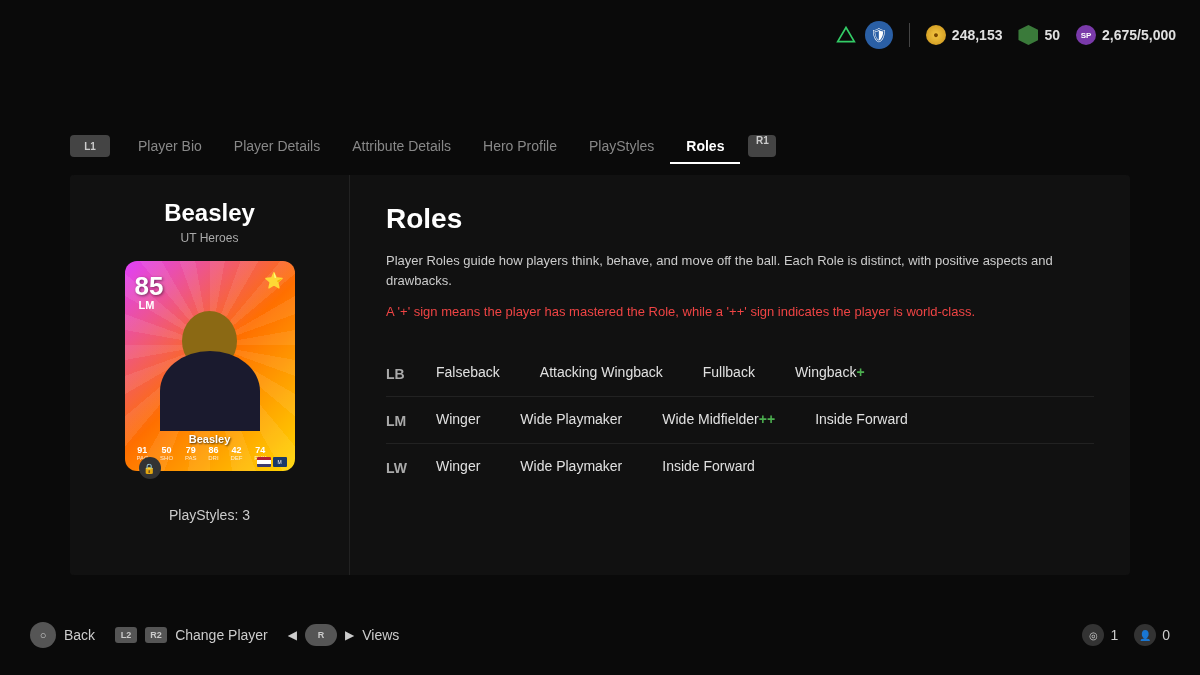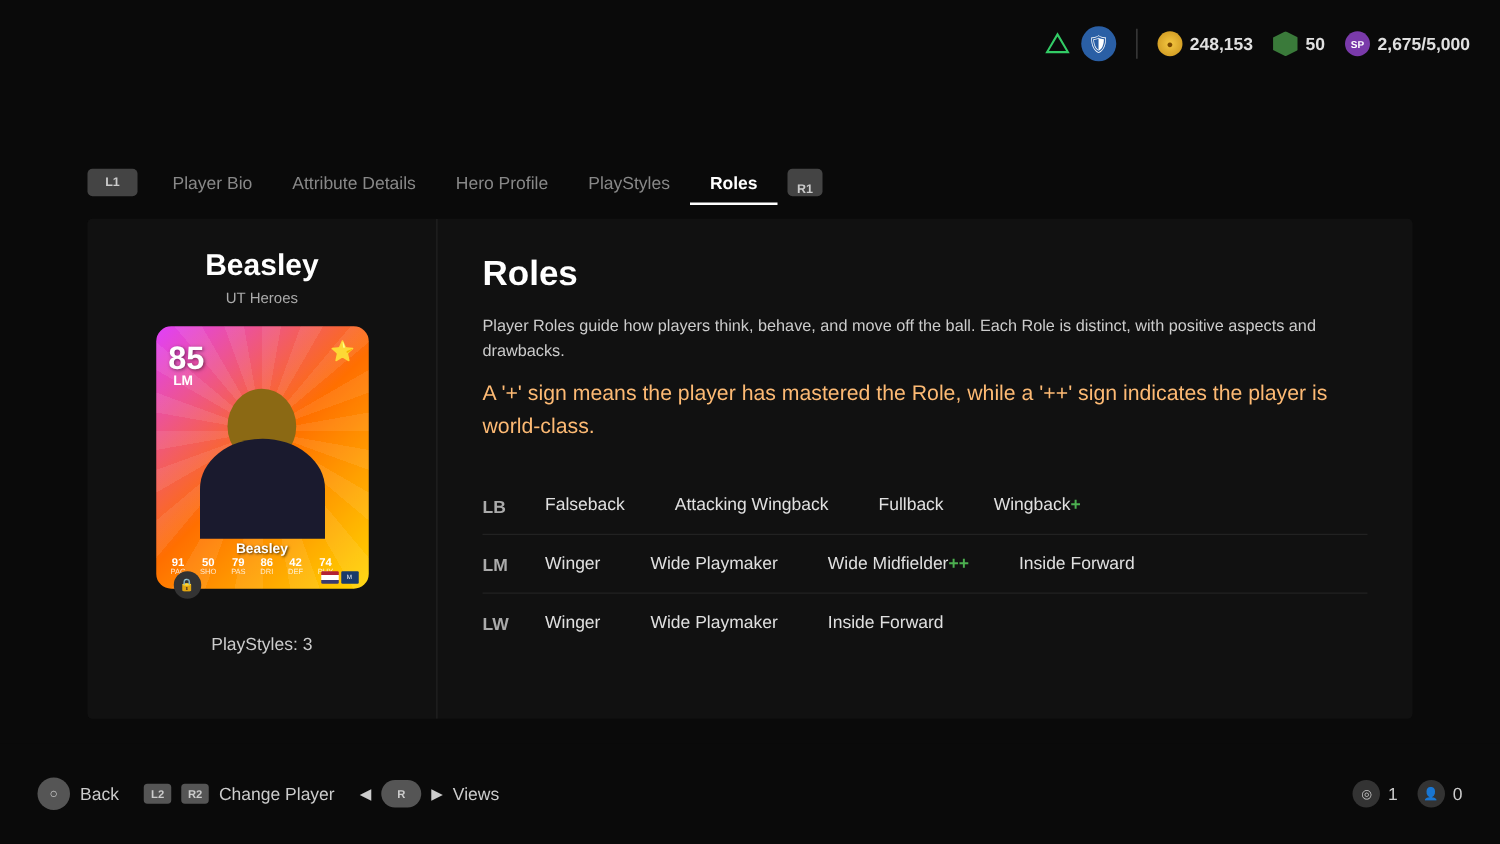--- a/index.html
+++ b/index.html
@@ -141,21 +141,21 @@
       right: 0;
       height: 2px;
       background: #ffffff;
     }
     .tab-r1 {
       width: 28px;
       height: 22px;
       background: #444;
       border-radius: 4px;
       display: flex;
-      align-items: flex-end;
+      align-items: flex-start;
       justify-content: center;
       font-size: 10px;
       font-weight: bold;
       color: #ccc;
       margin-left: 8px;
       flex-shrink: 0;
     }
 
     
     .main-content {
@@ -373,22 +373,22 @@
       margin-bottom: 16px;
     }
     .roles-desc {
       font-size: 13px;
       color: #cccccc;
       line-height: 1.5;
       margin-bottom: 12px;
       max-width: 700px;
     }
     .roles-desc-2 {
-      font-size: 17px;
-      color: #fdba74;
+      font-size: 13px;
+      color: #ef4444;
       line-height: 1.5;
       margin-bottom: 28px;
       max-width: 700px;
     }
     .roles-table {
       width: 100%;
     }
     .roles-row {
       display: flex;
       align-items: flex-start;
@@ -542,20 +542,23 @@
     <span>2,675/5,000</span>
   </div>
 </div>
 
 <nav class="tabs-nav">
   <div class="tab-l1">
     <span>L1</span>
   </div>
   <div class="tab-item">
     <span>Player Bio</span>
+  </div>
+  <div class="tab-item">
+    <span>Player Details</span>
   </div>
   <div class="tab-item">
     <span>Attribute Details</span>
   </div>
   <div class="tab-item">
     <span>Hero Profile</span>
   </div>
   <div class="tab-item">
     <span>PlayStyles</span>
   </div>

